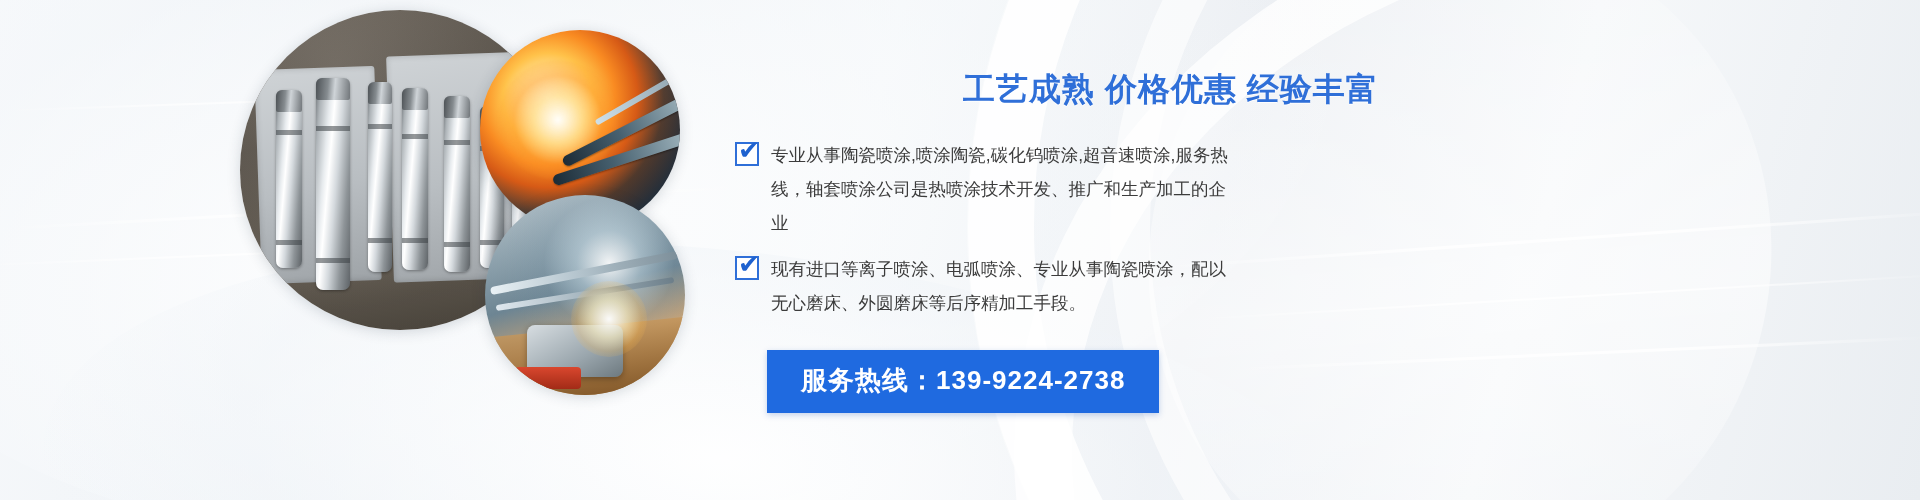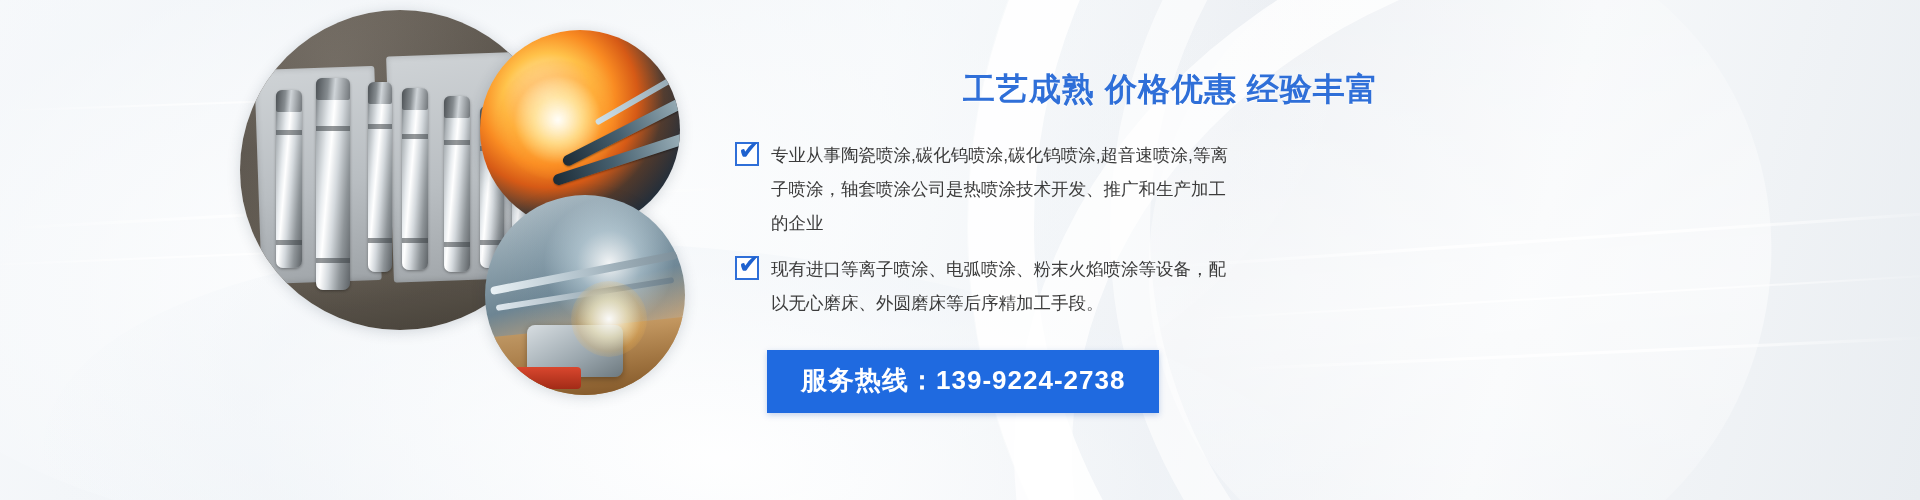--- a/index.html
+++ b/index.html
@@ -364,29 +364,29 @@
 
     <h1 class="headline">工艺成熟  价格优惠  经验丰富</h1>
 
     <ul class="bullets">
 
       <li class="bullet">
         <span class="check-icon">
           <span class="box"></span>
           <span class="tick">✔</span>
         </span>
-        <span class="bullet-text">专业从事陶瓷喷涂,碳化钨喷涂,碳化钨喷涂,超音速喷涂,等离子喷涂，轴套喷涂公司是热喷涂技术开发、推广和生产加工的企业</span>
+        <span class="bullet-text">专业从事陶瓷喷涂,喷涂陶瓷,碳化钨喷涂,超音速喷涂,服务热线，轴套喷涂公司是热喷涂技术开发、推广和生产加工的企业</span>
       </li>
 
       <li class="bullet">
         <span class="check-icon">
           <span class="box"></span>
           <span class="tick">✔</span>
         </span>
-        <span class="bullet-text">现有进口等离子喷涂、电弧喷涂、粉末火焰喷涂等设备，配以无心磨床、外圆磨床等后序精加工手段。</span>
+        <span class="bullet-text">现有进口等离子喷涂、电弧喷涂、专业从事陶瓷喷涂，配以无心磨床、外圆磨床等后序精加工手段。</span>
       </li>
 
     </ul>
 
     <div class="hotline">服务热线：139-9224-2738</div>
 
   </div>
 
 </div>
 

